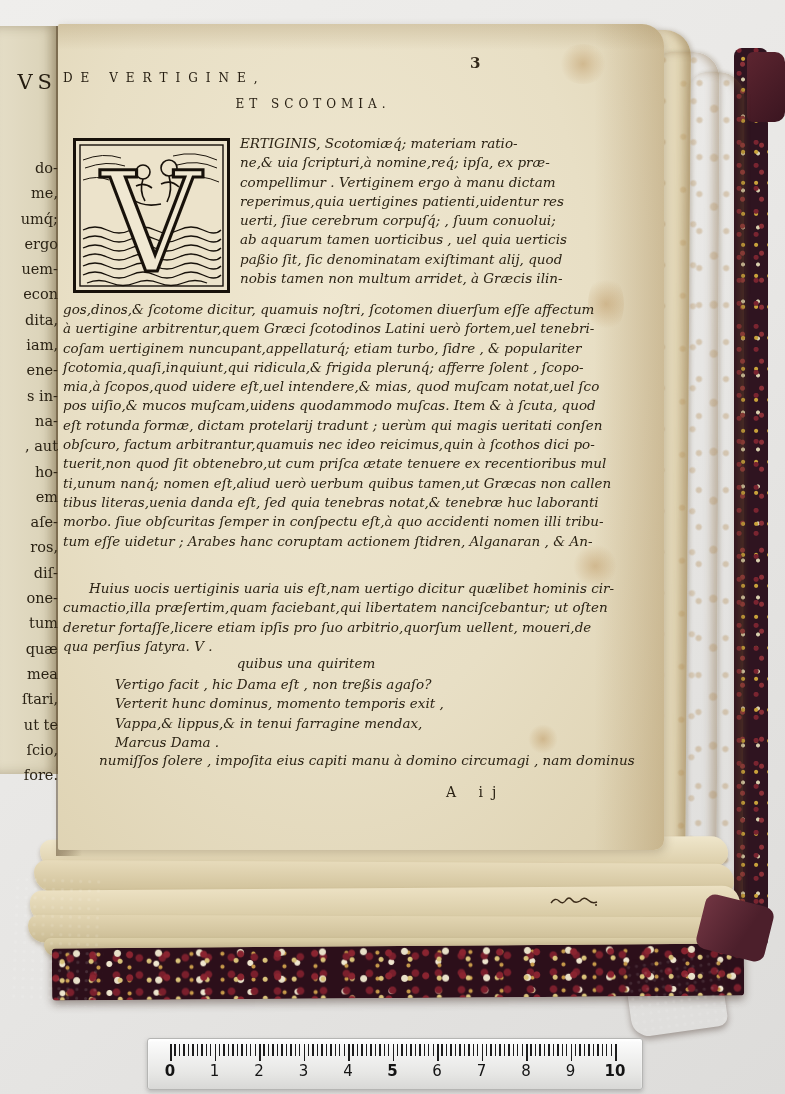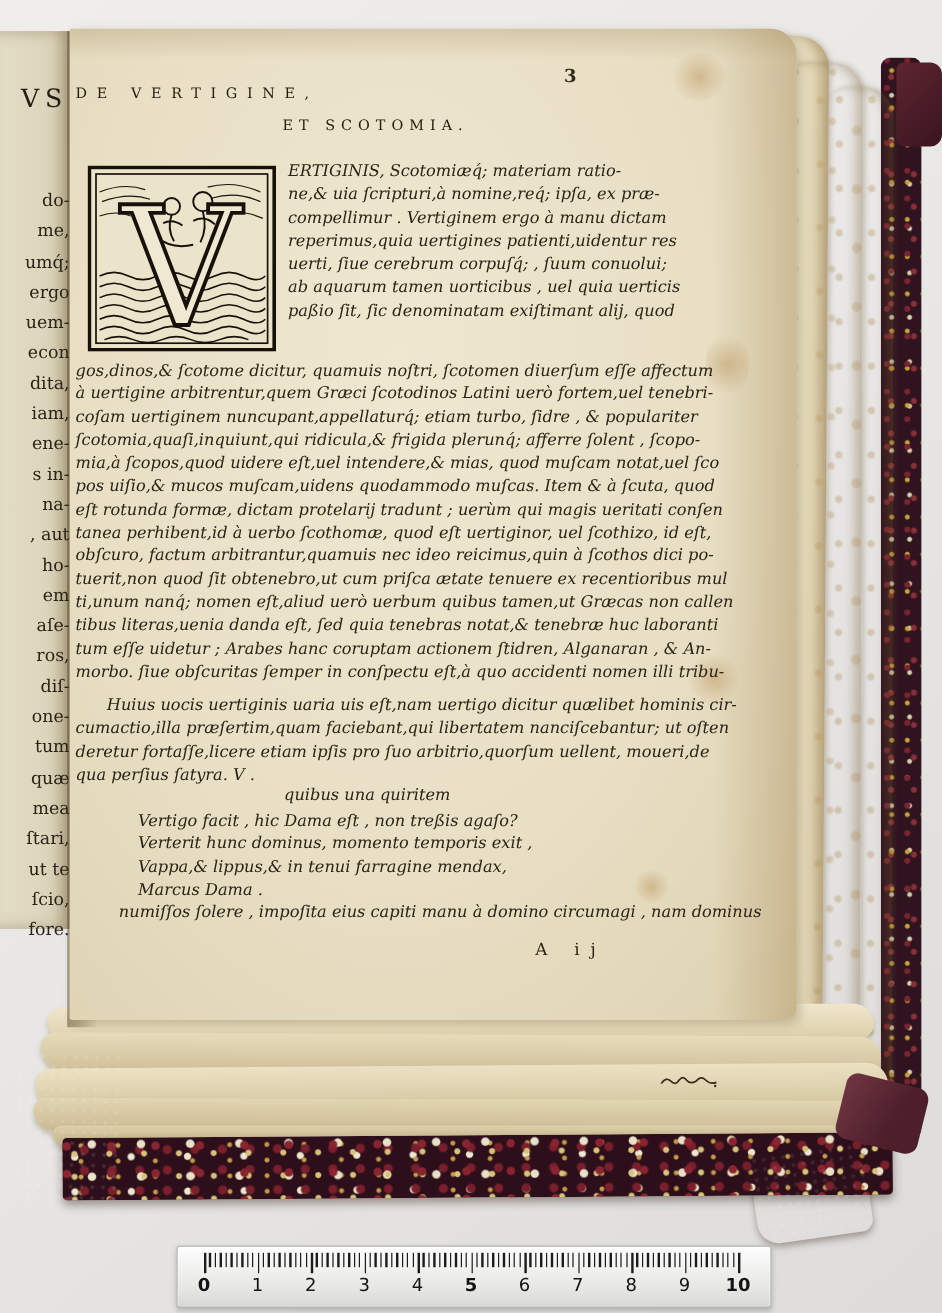--- a/index.html
+++ b/index.html
@@ -222,36 +222,36 @@
     </svg>
 
     <div class="indent-lines lines txt">
         <div>ERTIGINIS, Scotomiæq́; materiam ratio-</div>
         <div>ne,&amp; uia ſcripturi,à nomine,req́; ipſa, ex præ-</div>
         <div>compellimur .  Vertiginem ergo à manu dictam</div>
         <div>reperimus,quia uertigines patienti,uidentur res</div>
         <div>uerti, ſiue cerebrum corpuſq́; ,  ſuum conuolui;</div>
         <div>ab aquarum tamen uorticibus ,  uel quia uerticis</div>
         <div>paßio ſit, ſic denominatam exiſtimant alij, quod</div>
+        <div>nobis tamen non multum arridet, à Græcis ilin-</div>
       </div>
     <div class="full-lines lines txt">
         <div>gos,dinos,&amp; ſcotome dicitur, quamuis noſtri, ſcotomen diuerſum eſſe affectum</div>
         <div>à uertigine arbitrentur,quem Græci ſcotodinos Latini uerò fortem,uel tenebri-</div>
         <div>coſam uertiginem nuncupant,appellaturq́; etiam turbo, ſidre ,  &amp;  populariter</div>
         <div>ſcotomia,quaſi,inquiunt,qui ridicula,&amp; frigida plerunq́; afferre ſolent , ſcopo-</div>
         <div>mia,à ſcopos,quod uidere eſt,uel intendere,&amp; mias,  quod muſcam notat,uel ſco</div>
         <div>pos uiſio,&amp; mucos muſcam,uidens quodammodo muſcas. Item &amp; à ſcuta, quod</div>
         <div>eſt rotunda formæ, dictam protelarij tradunt ;  uerùm qui magis ueritati conſen</div>
-        <div>tanea perhibent,id à uerbo ſcothomæ, quod eſt uertiginor, uel ſcothizo, id eſt,</div>
         <div>obſcuro, factum arbitrantur,quamuis nec ideo reicimus,quin à ſcothos dici po-</div>
         <div>tuerit,non quod ſit obtenebro,ut cum priſca ætate tenuere ex recentioribus mul</div>
         <div>ti,unum nanq́; nomen eſt,aliud uerò uerbum quibus tamen,ut Græcas non callen</div>
         <div>tibus literas,uenia danda eſt, ſed quia tenebras notat,&amp; tenebræ huc laboranti</div>
+        <div>morbo. ſiue obſcuritas ſemper in conſpectu eſt,à quo accidenti nomen illi tribu-</div>
         <div>tum eſſe uidetur ; Arabes hanc coruptam actionem ſtidren, Alganaran , &amp; An-</div>
-        <div>morbo. ſiue obſcuritas ſemper in conſpectu eſt,à quo accidenti nomen illi tribu-</div>
       </div>
     <div class="para2 lines txt">
         <div>Huius uocis uertiginis uaria uis eſt,nam uertigo dicitur quælibet hominis cir-</div>
         <div>cumactio,illa præſertim,quam faciebant,qui libertatem nanciſcebantur; ut oſten</div>
         <div>deretur fortaſſe,licere etiam ipſis pro ſuo arbitrio,quorſum uellent, moueri,de</div>
         <div>qua perſius ſatyra.  V .</div>
       </div>
     <div class="poem-quote txt">quibus una quiritem</div>
     <div class="poem-lines lines txt">
         <div>Vertigo facit , hic Dama eſt , non treßis agaſo?</div>

